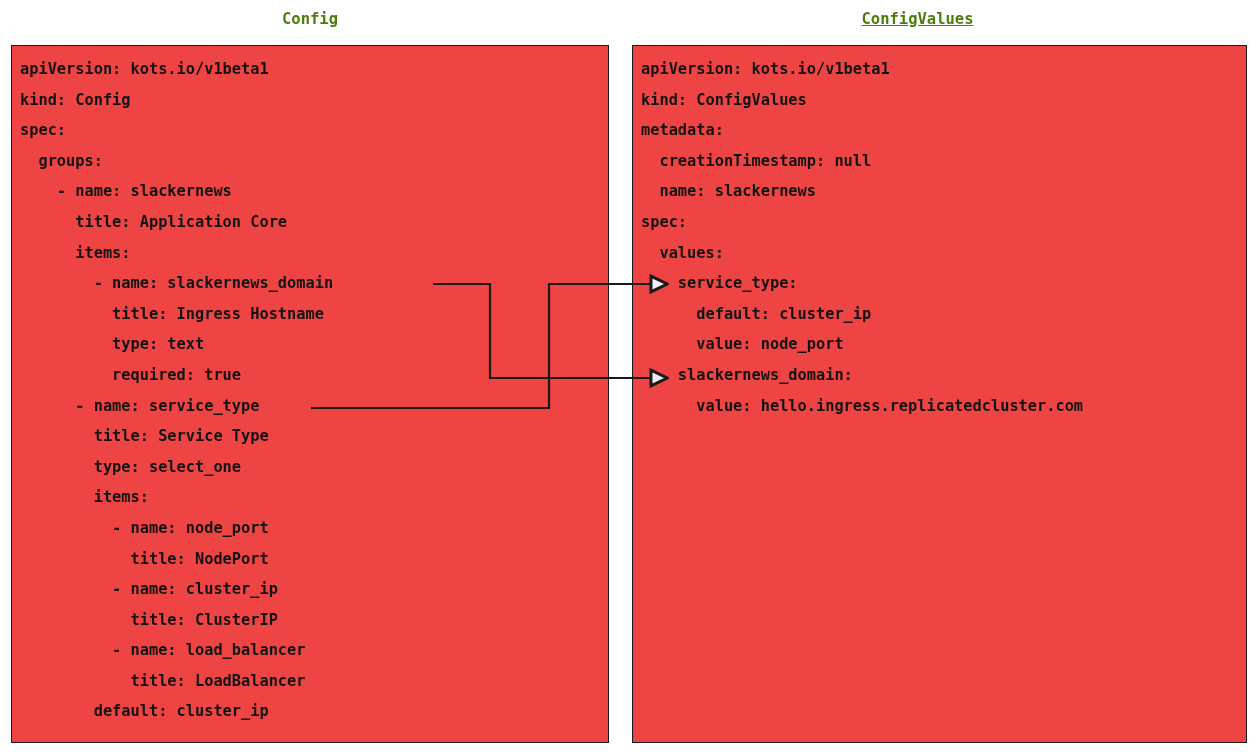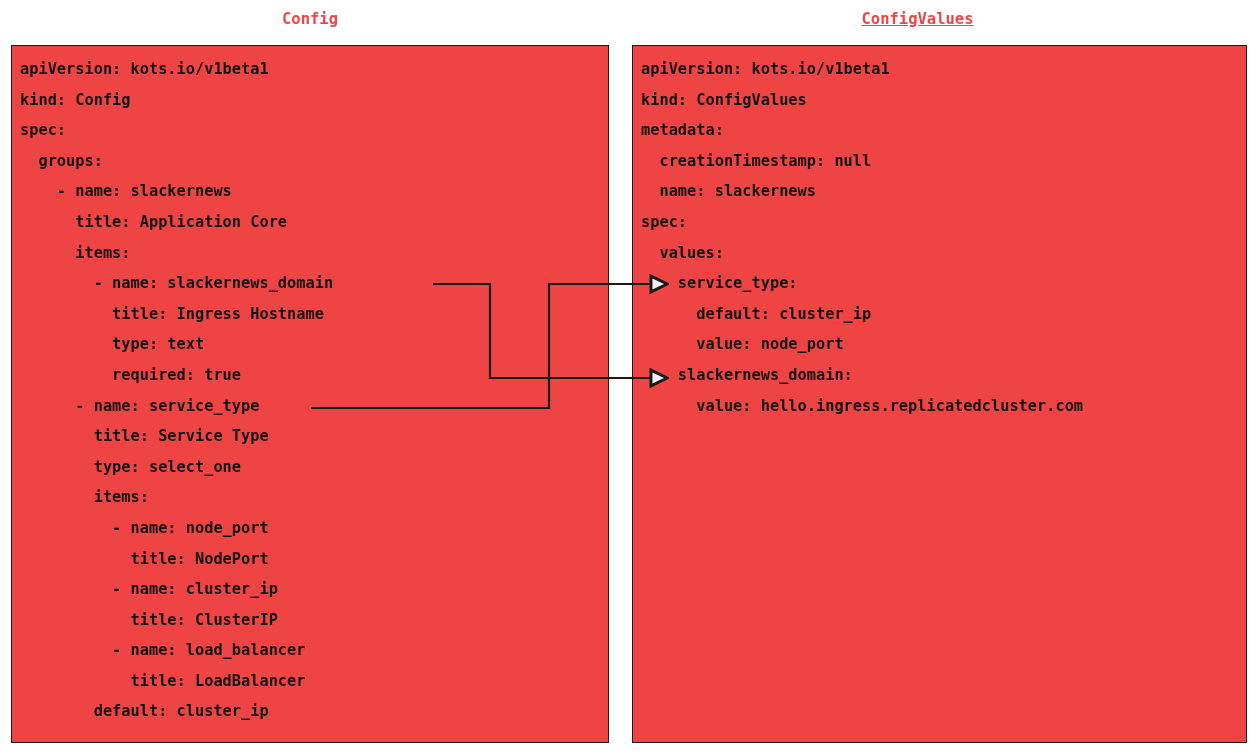--- a/index.html
+++ b/index.html
@@ -22,21 +22,21 @@
     width: 1258px;
     height: 756px;
   }
 
   
   .panel-title {
     position: absolute;
     font-family: "DejaVu Sans Mono", "Liberation Mono", monospace;
     font-size: 15.5px;
     font-weight: bold;
-    color: #ef4444;
+    color: #4d7c0f;
     text-align: center;
     letter-spacing: 0px;
     white-space: nowrap;
     top: 9px;
     line-height: 20px;
   }
   #title-config  { left: 11px;  width: 598px; }
   #title-values  { left: 610px; width: 615px; text-decoration: underline; }
 
   

